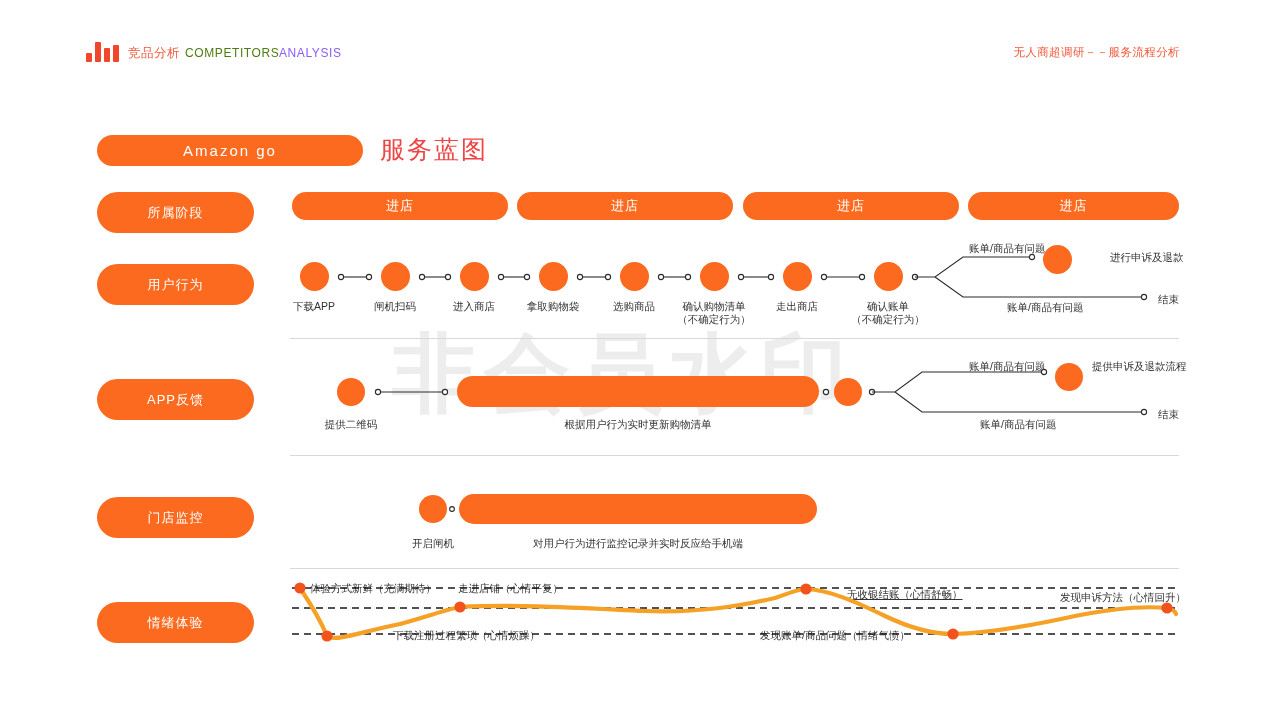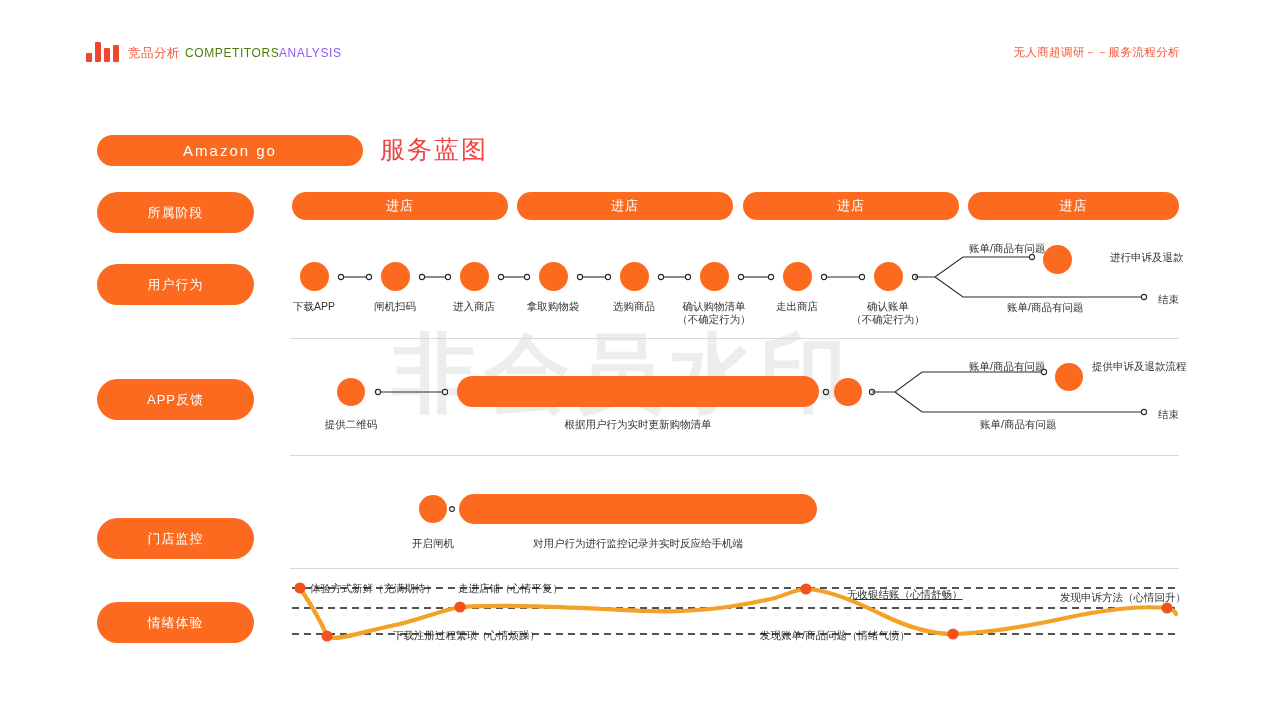--- a/index.html
+++ b/index.html
@@ -85,21 +85,21 @@
 
   <div class="pill rowlabel" style="top:192px;">所属阶段</div>
 
   <div class="pill" style="left:292px;top:192px;width:216px;height:28px;">进店</div>
   <div class="pill" style="left:517px;top:192px;width:216px;height:28px;">进店</div>
   <div class="pill" style="left:743px;top:192px;width:216px;height:28px;">进店</div>
   <div class="pill" style="left:968px;top:192px;width:211px;height:28px;">进店</div>
 
   <div class="pill rowlabel" style="top:264px;">用户行为</div>
   <div class="pill rowlabel" style="top:379px;">APP反馈</div>
-  <div class="pill rowlabel" style="top:497px;margin-top:21px;">门店监控</div>
+  <div class="pill rowlabel" style="top:497px;">门店监控</div>
   <div class="pill rowlabel" style="top:602px;">情绪体验</div>
 
   <div class="divider" style="left:290px;top:338px;width:889px;"></div>
   <div class="divider" style="left:290px;top:455px;width:889px;"></div>
   <div class="divider" style="left:290px;top:568px;width:889px;"></div>
 
   <div class="node" style="left:300px;top:262px;width:29px;height:29px;"></div>
   <div class="node" style="left:381px;top:262px;width:29px;height:29px;"></div>
   <div class="node" style="left:460px;top:262px;width:29px;height:29px;"></div>
   <div class="node" style="left:539px;top:262px;width:29px;height:29px;"></div>

